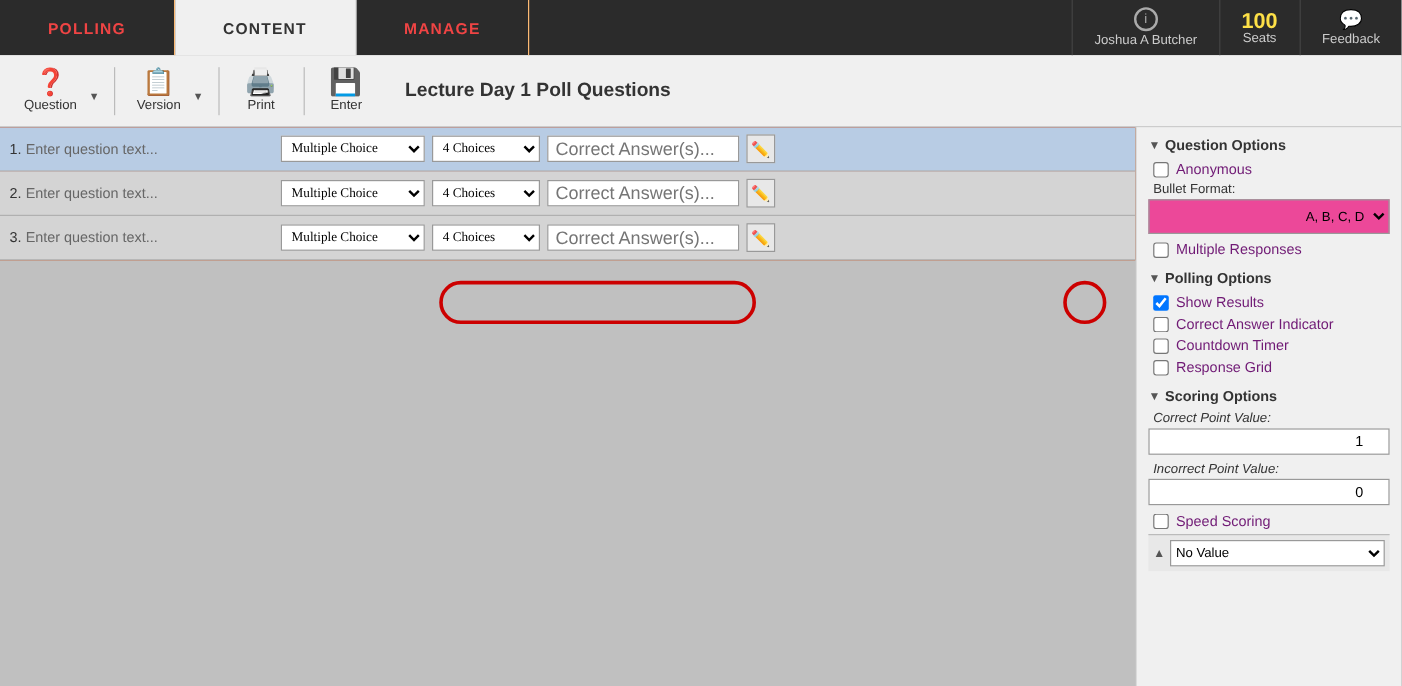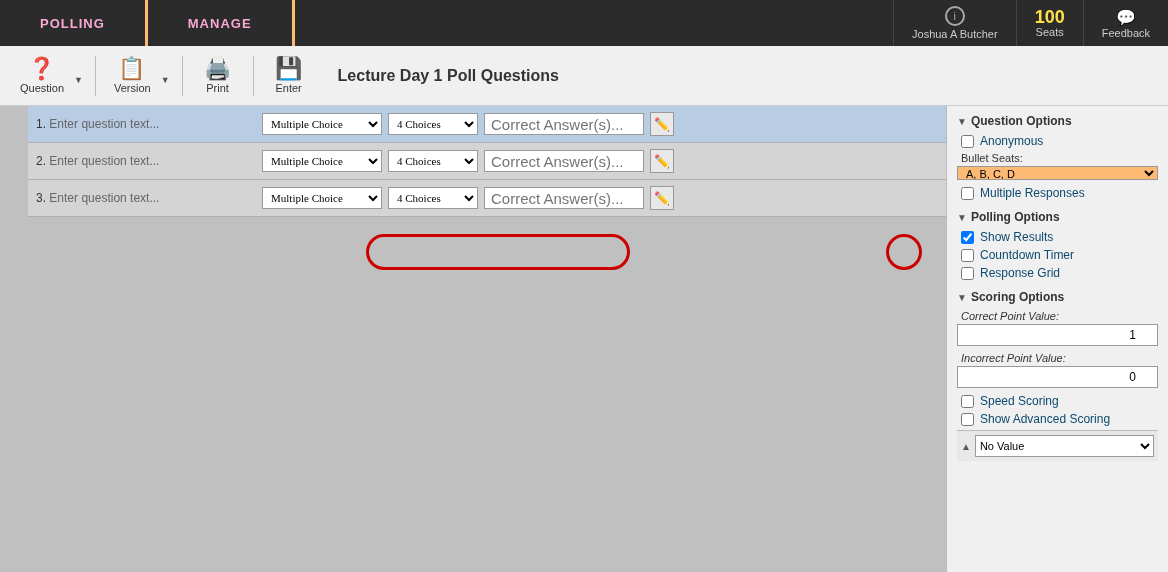--- a/index.html
+++ b/index.html
@@ -10,26 +10,26 @@
       display: flex;
       background: #2b2b2b;
       height: 46px;
       align-items: stretch;
     }
     .nav-tab {
       display: flex;
       align-items: center;
       justify-content: center;
       padding: 0 40px;
-      color: #f9a8d4;
+      color: #ef4444;
       font-size: 13px;
       font-weight: bold;
       letter-spacing: 1px;
       cursor: pointer;
-      border-right: 3px solid #fdba74;
+      border-right: 1px solid #fdba74;
     }
     .nav-tab.active {
       background: #f0f0f0;
       color: #333;
       border-right: 1px solid #ddd;
     }
     .nav-tab:first-child { border-left: none; }
     .nav-right {
       margin-left: auto;
       display: flex;
@@ -113,21 +113,20 @@
     .main-area {
       display: flex;
       height: calc(572px - 46px - 60px);
     }
 
     
     .questions-panel {
       flex: 1;
       background: #c2410c;
       overflow-y: auto;
-      margin-left: 28px;
     }
 
     
     .question-row {
       display: flex;
       align-items: center;
       padding: 6px 8px;
       border-bottom: 1px solid #b0b0b0;
       gap: 6px;
       background: #d4d4d4;
@@ -207,21 +206,21 @@
       display: flex;
       align-items: center;
       margin-bottom: 4px;
       padding-left: 4px;
     }
     .option-row input[type="checkbox"] {
       margin-right: 6px;
       cursor: pointer;
     }
     .option-label {
-      color: #0c4a6e;
+      color: #701a75;
     }
 
     .field-label {
       color: #333;
       margin-bottom: 2px;
       padding-left: 4px;
       font-size: 11px;
     }
     .field-label.italic { font-style: italic; }
 
@@ -231,26 +230,27 @@
       border: 1px solid #999;
       padding: 2px 6px;
       font-size: 12px;
       text-align: right;
       margin-bottom: 6px;
       background: white;
     }
 
     .bullet-select {
       width: 100%;
-      height: 14px;
-      border: 1px solid #999;
-      font-size: 11px;
-      background: #fdba74;
+      height: 29px;
+      border: 1px solid #999;
+      font-size: 11px;
+      background: #ec4899;
       margin-bottom: 6px;
       padding: 0 4px;
+      text-align: right;
     }
 
     .bottom-select-row {
       display: flex;
       align-items: center;
       padding: 4px 4px;
       background: #e8e8e8;
       border-top: 1px solid #bbb;
       margin-top: 4px;
     }
@@ -285,20 +285,23 @@
       border: 3px solid #cc0000;
       border-radius: 50%;
     }
   </style>
 </head>
 <body>
 
 <div class="top-nav">
   <div class="nav-tab">
     <span>POLLING</span>
+  </div>
+  <div class="nav-tab active">
+    <span>CONTENT</span>
   </div>
   <div class="nav-tab">
     <span>MANAGE</span>
   </div>
   <div class="nav-right">
     <div class="nav-right-item">
       <div class="icon-circle">i</div>
       <span>Joshua A Butcher</span>
     </div>
     <div class="nav-right-item">
@@ -416,21 +419,21 @@
     <div class="section-header">
       <span class="triangle">▼</span>
       <span>Question Options</span>
     </div>
 
     <div class="option-row">
       <input type="checkbox" style="">
       <span class="option-label">Anonymous</span>
     </div>
 
-    <div class="field-label">Bullet Seats:</div>
+    <div class="field-label">Bullet Format:</div>
     <select class="bullet-select">
       <option>A, B, C, D</option>
       <option>1, 2, 3, 4</option>
       <option>a, b, c, d</option>
     </select>
 
     <div class="option-row">
       <input type="checkbox" style="">
       <span class="option-label">Multiple Responses</span>
     </div>
@@ -440,20 +443,24 @@
       <span class="triangle">▼</span>
       <span>Polling Options</span>
     </div>
 
     <div class="option-row">
       <input type="checkbox" checked="" style="">
       <span class="option-label">Show Results</span>
     </div>
 
 
+    <div class="option-row">
+      <input type="checkbox" style="">
+      <span class="option-label">Correct Answer Indicator</span>
+    </div>
 
     <div class="option-row">
       <input type="checkbox" style="">
       <span class="option-label">Countdown Timer</span>
     </div>
 
     <div class="option-row">
       <input type="checkbox" style="">
       <span class="option-label">Response Grid</span>
     </div>
@@ -468,24 +475,20 @@
     <input type="number" class="number-input" value="1" style="">
 
     <div class="field-label italic">Incorrect Point Value:</div>
     <input type="number" class="number-input" value="0" style="">
 
     <div class="option-row">
       <input type="checkbox" style="">
       <span class="option-label">Speed Scoring</span>
     </div>
 
-    <div class="option-row">
-      <input type="checkbox" style="">
-      <span class="option-label">Show Advanced Scoring</span>
-    </div>
 
     
     <div class="bottom-select-row">
       <span class="bottom-arrow">▲</span>
       <select class="bottom-select">
         <option>No Value</option>
         <option>Option 1</option>
       </select>
     </div>
 

